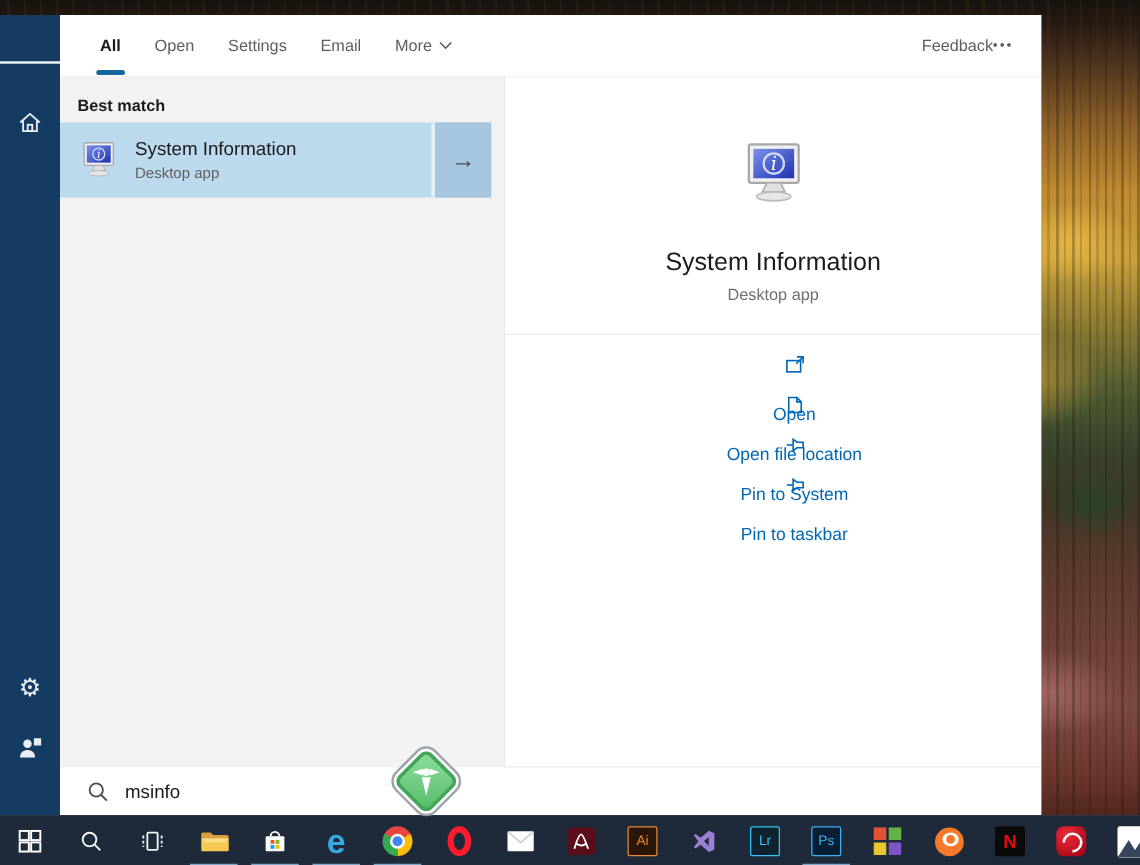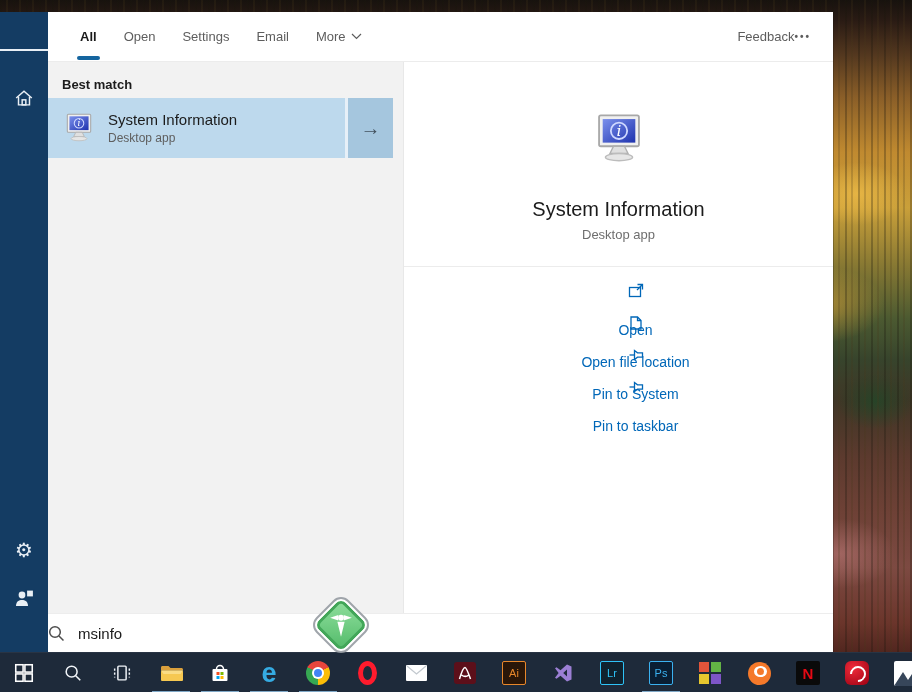--- a/index.html
+++ b/index.html
@@ -49,21 +49,21 @@
   .app-icon-large{ margin:48px auto 0; width:58px; height:58px; }
   .details-title{ margin-top:26px; font-size:20px; color:#1b1b1b; }
   .details-sub{ margin-top:6px; font-size:13px; color:#6e6e6e; }
   .details-divider{ margin-top:24px; height:1px; background:#ececec; }
   .actions{ margin-top:16px; text-align:left; padding-left:34px; }
   .action-row{ height:32px; display:flex; align-items:center; gap:23px; cursor:pointer;flex-direction:column; }
   .action-row svg{ flex:0 0 auto; }
   .action-label{ font-size:14px; color:#0067b8; }
 
   
-  .search-row{ position:absolute; left:0; top:601px; width:785px; height:39px; background:#fff; border-top:1px solid #ededed; display:flex; align-items:center; }
+  .search-row{ position:absolute; left:0; top:601px; width:785px; height:39px; background:#fff; border-top:1px solid #ededed; display:flex; align-items:center; padding-left:22px; }
   .search-input{ border:none; outline:none; background:transparent; font-family:"Liberation Sans",sans-serif; font-size:15px; color:#1b1b1b; margin-left:13px; width:300px; }
 
   
   .taskbar{ position:absolute; left:0; bottom:0; width:912px; height:40px; background:#1e2a3a; z-index:20; border-top:1px solid rgba(255,255,255,.05); overflow:hidden; }
   .tb-cell{ position:absolute; top:0; width:48px; height:40px; display:flex; align-items:center; justify-content:center; cursor:pointer; }
   .tb-cell.running::after{ content:""; position:absolute; left:5px; right:5px; bottom:0; height:2px; background:#7fa8c7; }
   .sq-letter{ width:24px; height:24px; border-radius:2px; display:flex; align-items:center; justify-content:center; font-size:11px; font-weight:400; }
   .edge-e{ font-size:27px; font-weight:700; color:#35abe2; line-height:1; }
   .chrome-ball{ width:24px; height:24px; border-radius:50%; position:relative; background:conic-gradient(from -60deg,#e8453c 0 120deg,#fcbd06 0 240deg,#36a852 0 360deg); }
   .chrome-ball::before{ content:""; position:absolute; inset:6px; background:#fff; border-radius:50%; }

